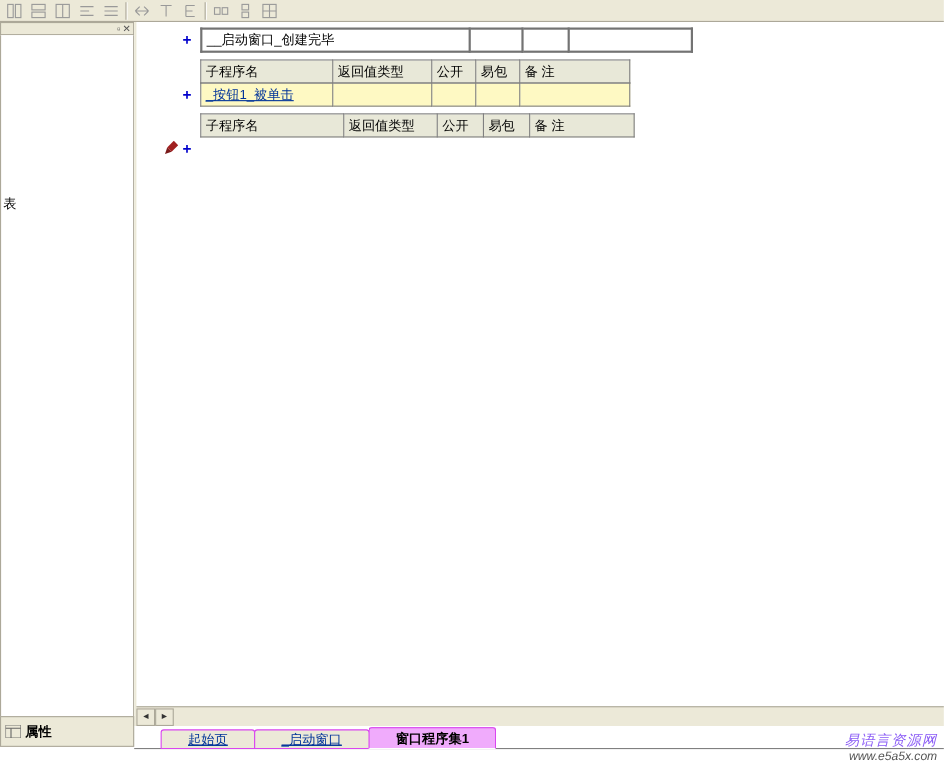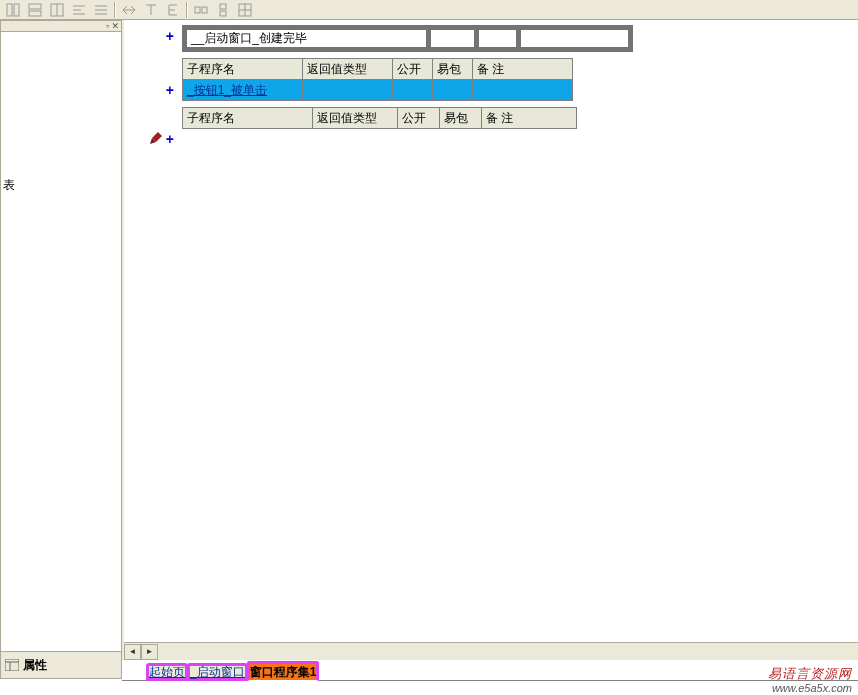--- a/index.html
+++ b/index.html
@@ -22,53 +22,53 @@
 
 .code-row { display: flex; align-items: flex-start; margin-bottom: 6px; padding-left: 8px; }
 .gutter { width: 50px; display: flex; align-items: center; justify-content: flex-end; padding-right: 8px; height: 22px; gap: 4px; }
 .plus-icon { color: #0000cc; font-weight: bold; font-size: 14px; }
 .pen-icon { width: 14px; height: 14px; }
 
 .sub-table { border-collapse: collapse; }
 .sub-table td { border: 1px solid #808080; height: 21px; padding: 0 4px; font-size: 12px; vertical-align: middle; }
 .sub-table .hdr td { background: #e8e8d8; color: #000; margin-top: 12px; }
 .sub-table .val a { color: #003399; text-decoration: underline; }
-.sub-table .val { background: #0ea5e9; padding-left: 44px; }
+.sub-table .val { background: #fef9c3; padding-left: 44px; }
 
 .col-name { width: 120px; }
 .col-ret { width: 90px; }
 .col-pub { width: 40px; }
 .col-pkg { width: 40px; }
 .col-note { width: 100px; }
 
 .col-name-w { width: 130px; }
 .col-ret-w { width: 85px; }
 .col-pub-w { width: 42px; }
 .col-pkg-w { width: 42px; }
 .col-note-w { width: 95px; }
 
-.row0-tbl td { border: 5px solid #737373; height: 21px; padding: 0 4px; }
+.row0-tbl td { border: 2px solid #737373; height: 21px; padding: 0 4px; }
 .row0-tbl { border-collapse: collapse; }
 .r0c1 { width: 244px; }
 .r0c2 { width: 48px; }
 .r0c3 { width: 42px; }
 .r0c4 { width: 112px; }
 .prop-btn { position: absolute; left: 0; bottom: 16px; width: 122px; height: 28px; background: #ece9d8; border: 1px solid #aca899; display: flex; align-items: center; padding-left: 4px; gap: 4px; font-weight: bold; }
 .prop-icon { width: 14px; height: 12px; }
 
 .tabs { position: absolute; left: 130px; bottom: 14px; height: 20px; display: flex; align-items: flex-end; }
-.tab { height: 18px; padding: 0 0; border: 3px solid #d946ef; border-top-left-radius: 3px; border-top-right-radius: 3px; background: #ece9d8; display: flex; align-items: center; font-size: 12px; margin-right: -1px; position: relative; }
+.tab { height: 18px; padding: 0 24px; border: 1px solid #d946ef; border-top-left-radius: 3px; border-top-right-radius: 3px; background: #ece9d8; display: flex; align-items: center; font-size: 12px; margin-right: -1px; position: relative; }
 .tab.inactive { color: #003399; text-decoration: underline; background: #ece9d8; bottom: 0; }
 .tab.inactive span { text-decoration: underline; }
-.tab.active { background: #f97316; border-bottom: 1px solid #fff; font-weight: bold; color: #000; z-index: 2; height: 20px; }
+.tab.active { background: #f0abfc; border-bottom: 1px solid #fff; font-weight: bold; color: #000; z-index: 2; height: 20px; }
 .tab-nav-l, .tab-nav-r { width: 16px; height: 18px; display: flex; align-items: center; justify-content: center; color: #555; font-size: 10px; }
 .tabs-baseline { position: absolute; left: 122px; right: 0; bottom: 14px; height: 1px; background: #808080; }
 
 .watermark { position: absolute; right: 6px; bottom: 0; text-align: right; line-height: 14px; }
-.watermark .cn { font-size: 13px; color: #b91c1c; font-style: italic; font-family: Liberation Serif, serif; letter-spacing: 1px; }
+.watermark .cn { font-size: 13px; color: #8b5cf6; font-style: italic; font-family: Liberation Mono, monospace; letter-spacing: 1px; }
 .watermark .en { font-size: 11px; color: #555; font-style: italic; }
 
 .tb-svg { width: 16px; height: 16px; }
 </style>
 </head>
 <body>
 
 <div class="toolbar">
   <div class="toolbar-btn">
       <svg class="tb-svg" viewBox="0 0 16 16">

